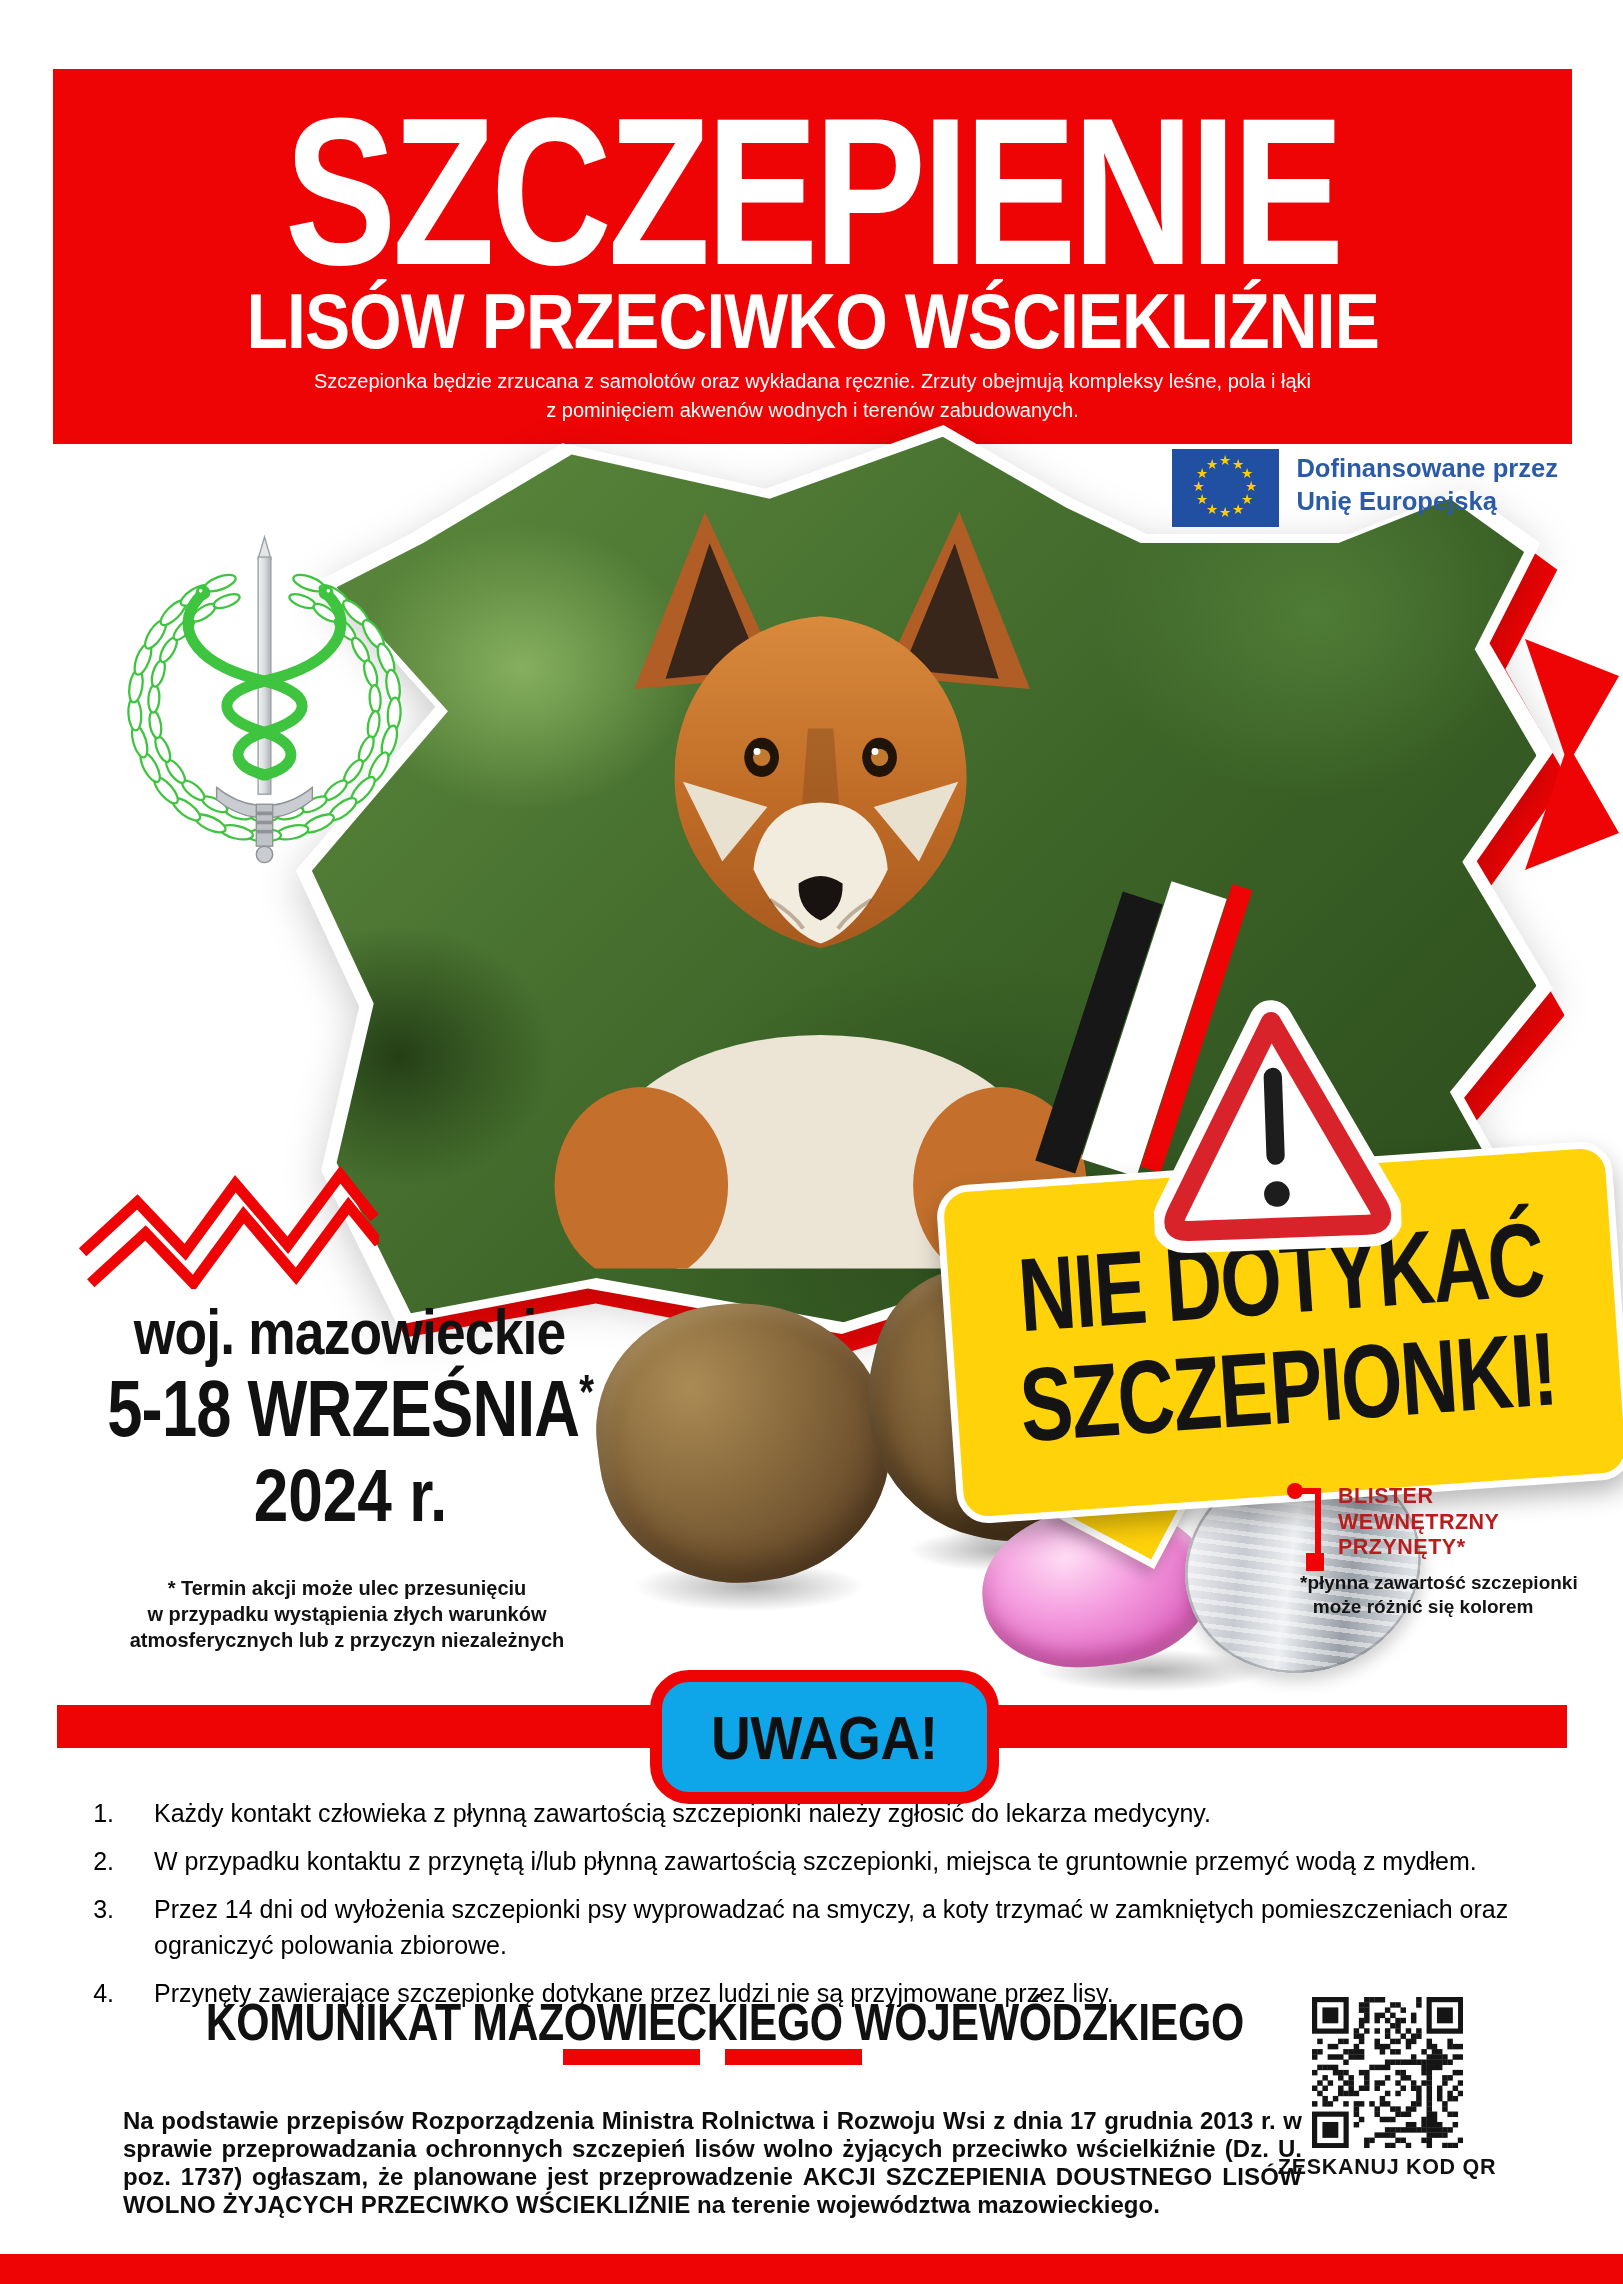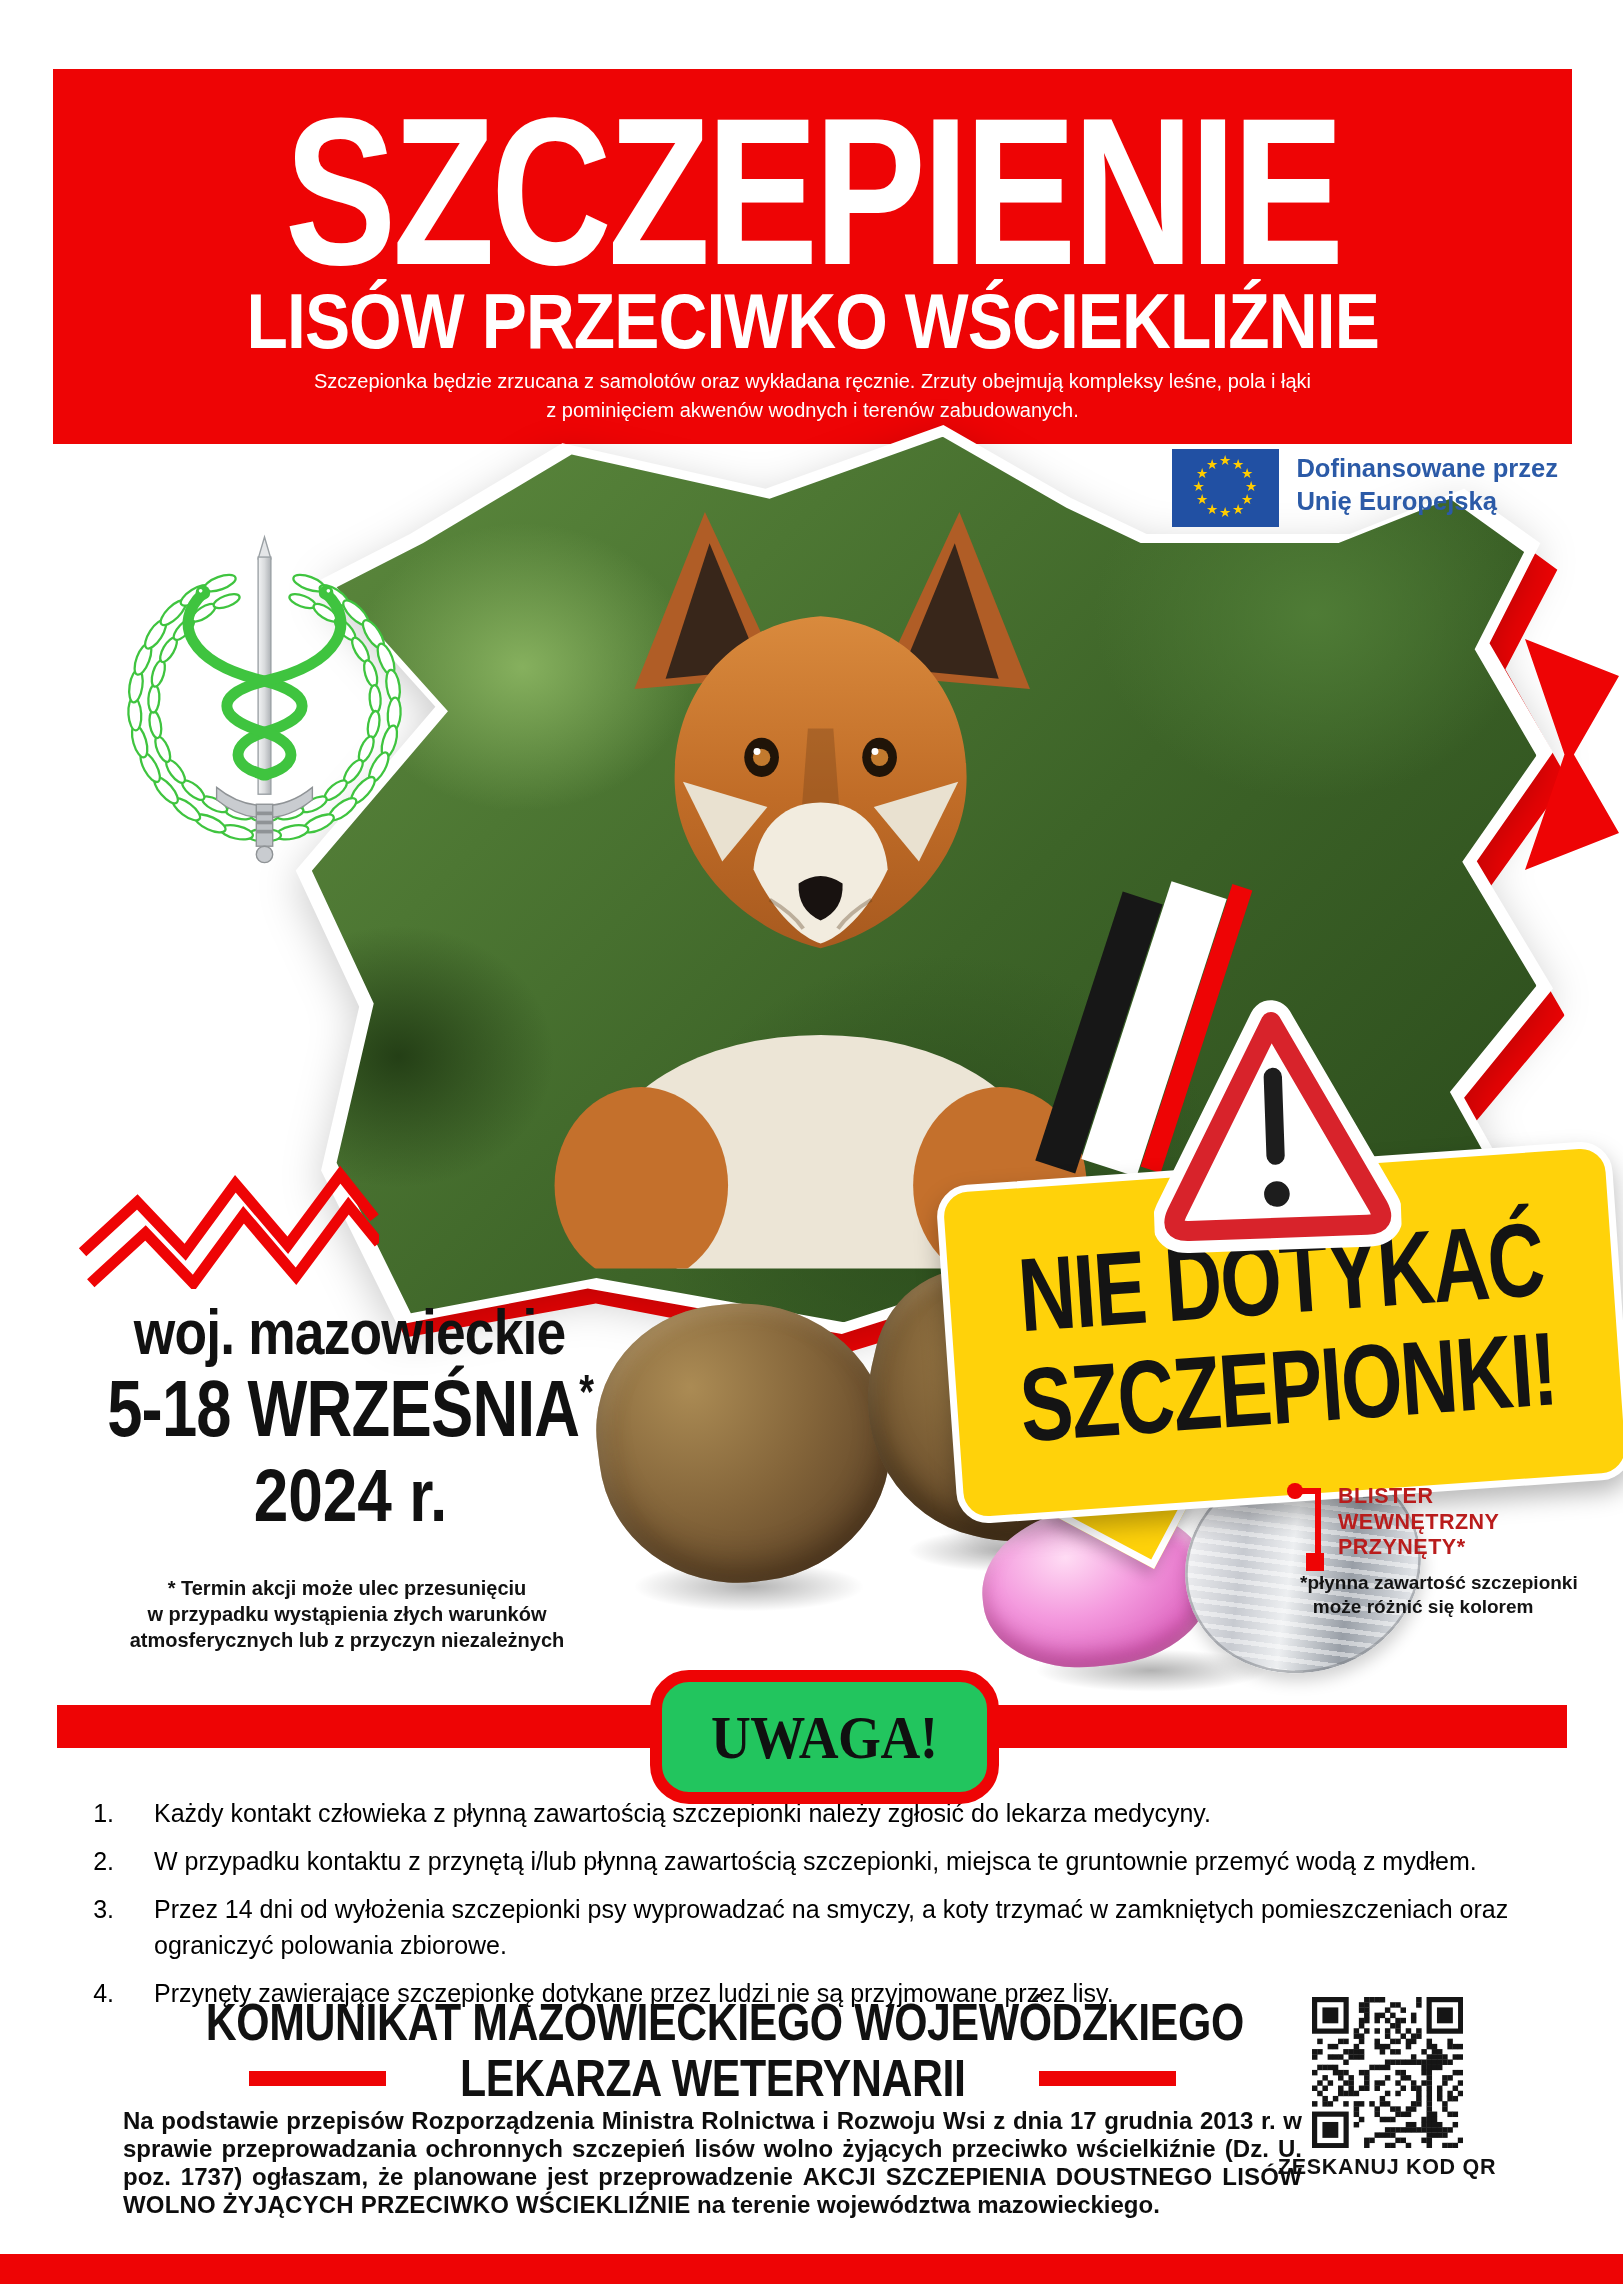--- a/index.html
+++ b/index.html
@@ -88,22 +88,22 @@
   .bubble-line{font-size:104px;font-weight:900;letter-spacing:-2.3px;color:#141414;line-height:109px;}
   .bubble-line .cond{transform:scaleX(.76);}
 
   
   .conn{background:var(--red);z-index:9;}
   #blister-label{left:1338px;top:1484px;z-index:9;font-size:21.5px;line-height:25.6px;font-weight:900;letter-spacing:0.5px;color:#b91c1c;}
   #blister-footnote{left:1300px;top:1571px;z-index:9;font-size:19px;line-height:24px;font-weight:700;color:#131313;}
 
   
   #uwaga-band{left:57px;top:1705px;width:1510px;height:43px;background:var(--red);z-index:5;}
-  #uwaga-pill{left:650px;top:1670px;width:325px;height:110px;background:#22c55e;border:12px solid var(--red);border-radius:39px;z-index:6;
-    display:flex;align-items:center;justify-content:center;font-family:Liberation Serif, serif;}
+  #uwaga-pill{left:650px;top:1670px;width:325px;height:110px;background:#0ea5e9;border:12px solid var(--red);border-radius:39px;z-index:6;
+    display:flex;align-items:center;justify-content:center;}
   #uwaga-label{font-size:58px;font-weight:900;letter-spacing:-0.5px;color:#101010;}
   #uwaga-label .cond{transform:scale(.95,1.05);}
 
   
   #instructions{left:85px;top:1795px;width:1480px;z-index:5;display:grid;grid-template-columns:69px 1fr;row-gap:12px;}
   .li-num,.li-text{font-size:25px;line-height:36px;color:#000;}
   .li-num{padding-left:8.2px;}
 
   
   #kom-heading-1{left:107px;top:1993px;width:1179px;z-index:5;font-size:51px;font-weight:900;letter-spacing:-0.5px;}
@@ -357,21 +357,20 @@
       <div class="li-text">W przypadku kontaktu z przynętą i/lub płynną zawartością szczepionki, miejsca te gruntownie przemyć wodą z mydłem.</div>
       <div class="li-num">3.</div>
       <div class="li-text">Przez 14 dni od wyłożenia szczepionki psy wyprowadzać na smyczy, a koty trzymać w zamkniętych pomieszczeniach oraz ograniczyć polowania zbiorowe.</div>
       <div class="li-num">4.</div>
       <div class="li-text">Przynęty zawierające szczepionkę dotykane przez ludzi nie są przyjmowane przez lisy.</div>
     </div>
 
   <div id="kom-heading-1" class="abs cx"><span class="cond">KOMUNIKAT MAZOWIECKIEGO WOJEWÓDZKIEGO</span></div>
   <div id="kom-heading-2" class="abs">
     <div class="kom-bar"></div>
-    <div class="kom-txt"><span class="cond">LEKARZA WETERYNARII</span></div>
     <div class="kom-bar"></div>
   </div>
   <div id="kom-body" class="abs"><span>Na podstawie przepisów Rozporządzenia Ministra Rolnictwa i Rozwoju Wsi z dnia 17 grudnia 2013 r. w sprawie przeprowadzania ochronnych szczepień lisów wolno żyjących przeciwko wścielkiźnie (Dz. U. poz. 1737) ogłaszam, że planowane jest przeprowadzenie </span><span class="b">AKCJI SZCZEPIENIA DOUSTNEGO LISÓW WOLNO ŻYJĄCYCH PRZECIWKO WŚCIEKLIŹNIE</span><span> na terenie województwa mazowieckiego.</span></div>
 
   <svg id="qr-code" class="abs" width="151" height="151" viewBox="0 0 330 330">
       <rect x="0" y="0" width="330.6" height="330.6" fill="#ffffff"></rect>
       <rect x="113.79310344827586" y="0" width="11.979310344827585" height="11.979310344827585" fill="#151515"></rect>
       <rect x="125.17241379310344" y="0" width="11.979310344827585" height="11.979310344827585" fill="#151515"></rect>
       <rect x="136.55172413793102" y="0" width="11.979310344827585" height="11.979310344827585" fill="#151515"></rect>
       <rect x="147.9310344827586" y="0" width="11.979310344827585" height="11.979310344827585" fill="#151515"></rect>

